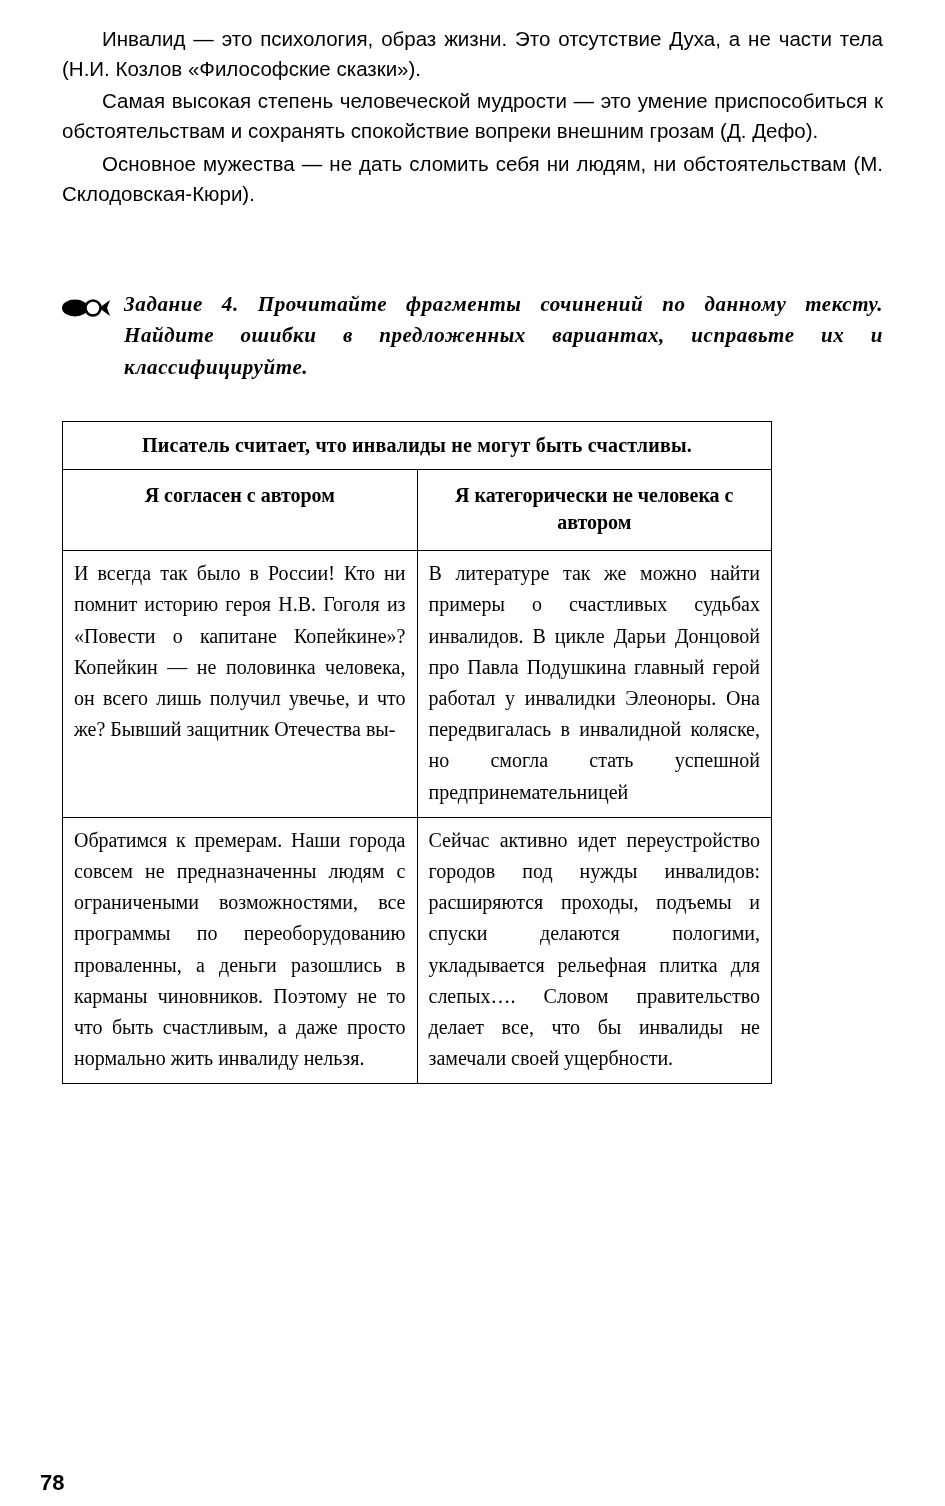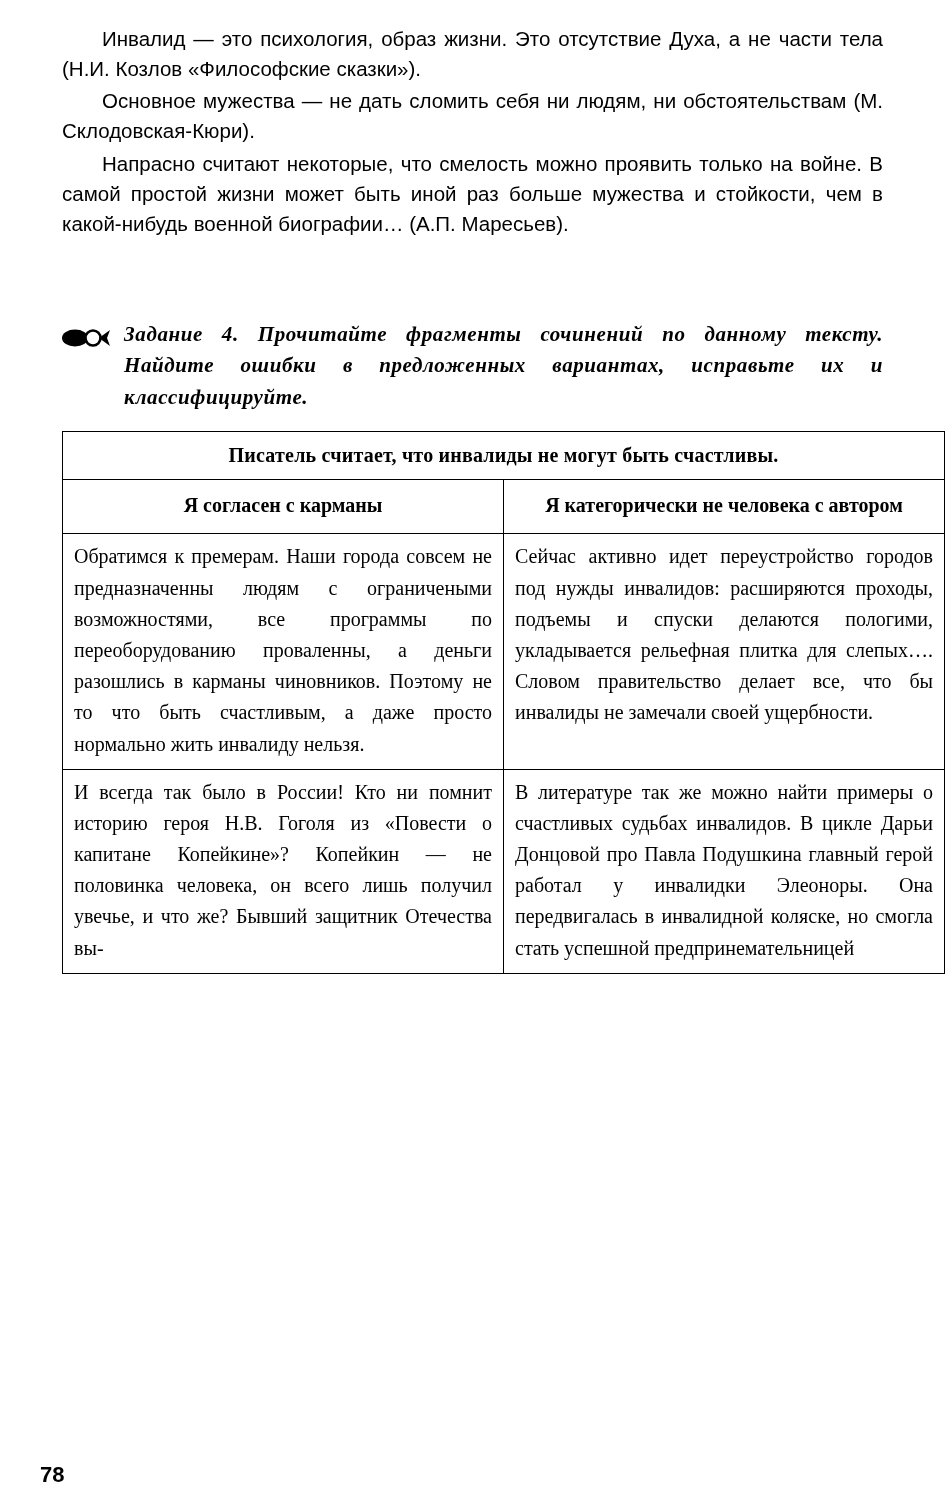--- a/index.html
+++ b/index.html
@@ -57,22 +57,22 @@
     font-weight: bold;
     font-style: italic;
     font-size: 21px;
     line-height: 1.5;
     text-align: justify;
     letter-spacing: 0.6px;
   }
 
   
   .tbl {
-    margin-top: 18px;
-    width: 883px;
+    margin-top: 38px;
+    width: 710px;
     border-collapse: collapse;
     table-layout: fixed;
   }
   .tbl td {
     border: 1.6px solid #000;
     vertical-align: top;
     padding: 7px 11px 9px 11px;
   }
   .tbl td.head-full {
     text-align: center;
@@ -93,35 +93,35 @@
     line-height: 1.56;
     text-align: justify;
     text-justify: inter-word;
     hyphens: manual;
   }
 
   
   .page-number {
     position: absolute;
     left: 40px;
-    bottom: 18px;
+    bottom: 10px;
     font-family: "Liberation Sans", sans-serif;
     font-size: 22px;
     font-weight: bold;
   }
 </style>
 </head>
 <body>
 
 <div class="page">
 
   <div class="quotes">
     <p>Инвалид — это психология, образ жизни. Это отсутствие Духа, а не части тела (Н.И. Козлов «Философские сказки»).</p>
+    <p>Самая высокая степень человеческой мудрости — это умение приспособиться к обстоятельствам и сохранять спокойствие вопреки внешним грозам (Д. Дефо).</p>
     <p>Основное мужества — не дать сломить себя ни людям, ни обстоятельствам (М. Склодовская-Кюри).</p>
-    <p>Напрасно считают некоторые, что смелость можно проявить только на войне. В самой простой жизни может быть иной раз больше мужества и стойкости, чем в какой-нибудь военной биографии… (А.П. Маресьев).</p>
   </div>
 
   <div class="task-block">
     <div class="task-marker">
       <svg width="48" height="22" viewBox="0 0 48 22" aria-hidden="true">
         <ellipse cx="13" cy="11" rx="13" ry="8.5" fill="#000"></ellipse>
         <circle cx="31" cy="11" r="7.5" fill="#fff" stroke="#000" stroke-width="2.6"></circle>
         <path d="M37 11 L48 3 L45 11 L48 19 Z" fill="#000"></path>
       </svg>
     </div>
@@ -130,28 +130,28 @@
       <span>Прочитайте фрагменты сочинений по данному тексту. Найдите ошибки в предложенных вариантах, исправьте их и классифицируйте.</span>
     </div>
   </div>
 
   <table class="tbl">
     <tbody>
       <tr>
         <td class="head-full" colspan="2">Писатель считает, что инвалиды не могут быть счастливы.</td>
       </tr>
       <tr>
-        <td class="col-head" style="width:50%">Я согласен с карманы</td>
+        <td class="col-head" style="width:50%">Я согласен с автором</td>
         <td class="col-head" style="width:50%">Я категорически не человека с автором</td>
+      </tr>
+      <tr>
+        <td class="body-cell">И всегда так было в России! Кто ни помнит историю героя Н.В. Гоголя из «Повести о капитане Копейкине»? Копейкин — не половинка человека, он всего лишь получил увечье, и что же? Бывший защитник Отечества вы-</td>
+        <td class="body-cell">В литературе так же можно найти примеры о счастливых судьбах инвалидов. В цикле Дарьи Донцовой про Павла Подушкина главный герой работал у инвалидки Элеоноры. Она передвигалась в инвалидной коляске, но смогла стать успешной предпринемательницей</td>
       </tr>
       <tr>
         <td class="body-cell">Обратимся к премерам. Наши города совсем не предназначенны людям с ограничеными возможностями, все программы по переоборудованию проваленны, а деньги разошлись в карманы чиновников. Поэтому не то что быть счастливым, а даже просто нормально жить инвалиду нельзя.</td>
         <td class="body-cell">Сейчас активно идет переустройство городов под нужды инвалидов: расширяются проходы, подъемы и спуски делаются пологими, укладывается рельефная плитка для слепых…. Словом правительство делает все, что бы инвалиды не замечали своей ущербности.</td>
-      </tr>
-      <tr>
-        <td class="body-cell">И всегда так было в России! Кто ни помнит историю героя Н.В. Гоголя из «Повести о капитане Копейкине»? Копейкин — не половинка человека, он всего лишь получил увечье, и что же? Бывший защитник Отечества вы-</td>
-        <td class="body-cell">В литературе так же можно найти примеры о счастливых судьбах инвалидов. В цикле Дарьи Донцовой про Павла Подушкина главный герой работал у инвалидки Элеоноры. Она передвигалась в инвалидной коляске, но смогла стать успешной предпринемательницей</td>
       </tr>
     </tbody>
   </table>
 
   <div class="page-number">78</div>
 </div>
 
 </body></html>

